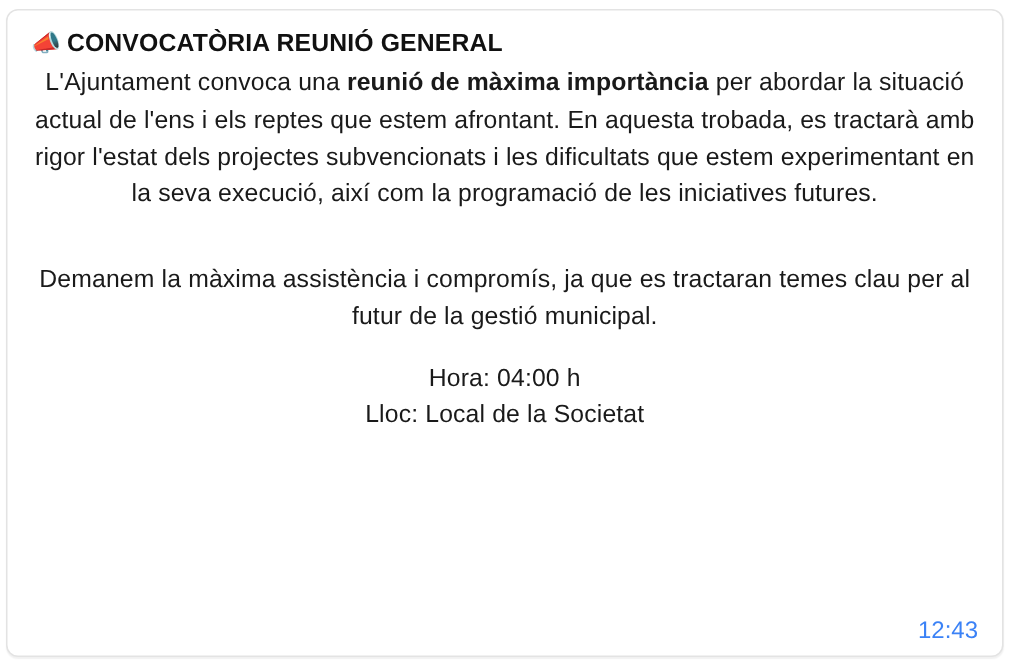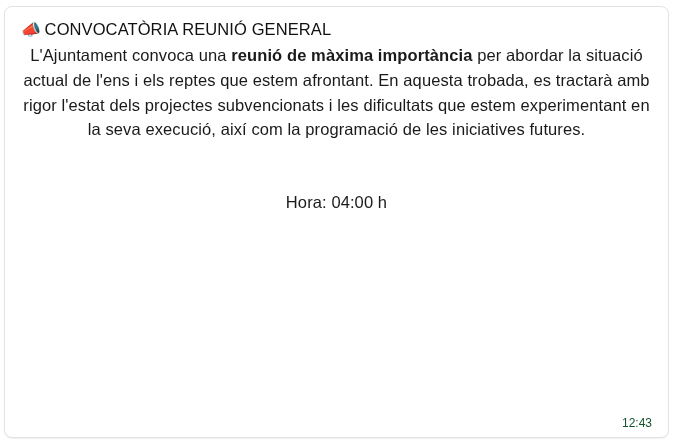--- a/index.html
+++ b/index.html
@@ -33,21 +33,21 @@
     padding: 10px 16px 8px 16px;
     box-shadow: 0 1px 1px rgba(0,0,0,0.06);
   }
   .msg-text {
     font-size: 16.5px;
     line-height: 1.5;
     color: #1a1a1a;
     letter-spacing: 0.1px;
   }
   .title-line {
-    font-weight: normal;
+    font-weight: bold;
     font-size: 16.5px;
     color: #111111;
     display: block;
     margin-bottom: 1px;
     white-space: nowrap;
   }
   .emoji {
     font-size: 16px;
     letter-spacing: -1px;
   }
@@ -57,22 +57,22 @@
     text-align: center;
   }
   .spacer {
     display: block;
     height: 16px;
   }
   .timestamp {
     position: absolute;
     right: 16px;
     bottom: 7px;
-    font-size: 12px;
-    color: #14532d;
+    font-size: 16px;
+    color: #3b82f6;
     font-family: "Liberation Sans", sans-serif;
   }
   b { font-weight: bold; }
 </style>
 </head>
 <body>
 
 <div class="chat-area">
 
   <div class="message-bubble">
@@ -84,26 +84,28 @@
         <span>CONVOCATÒRIA REUNIÓ GENERAL</span>
       </span>
 
       <span class="para"><span>L'Ajuntament convoca una </span><b>reunió de màxima importància</b><span> per abordar la situació actual de l'ens i els reptes que estem afrontant. En aquesta trobada, es tractarà amb rigor l'estat dels projectes subvencionats i les dificultats que estem experimentant en la seva execució, així com la programació de les iniciatives futures.</span></span>
 
       <span class="spacer"></span>
 
 
       <span class="spacer"></span>
 
+      <span class="para">Demanem la màxima assistència i compromís, ja que es tractaran temes clau per al futur de la gestió municipal.</span>
 
       <span class="spacer"></span>
 
 
       <span class="para">Hora: 04:00 h</span>
 
+      <span class="para">Lloc: Local de la Societat</span>
 
     </div>
 
     <div class="timestamp">12:43</div>
 
   </div>
 
 </div>
 
 </body></html>

